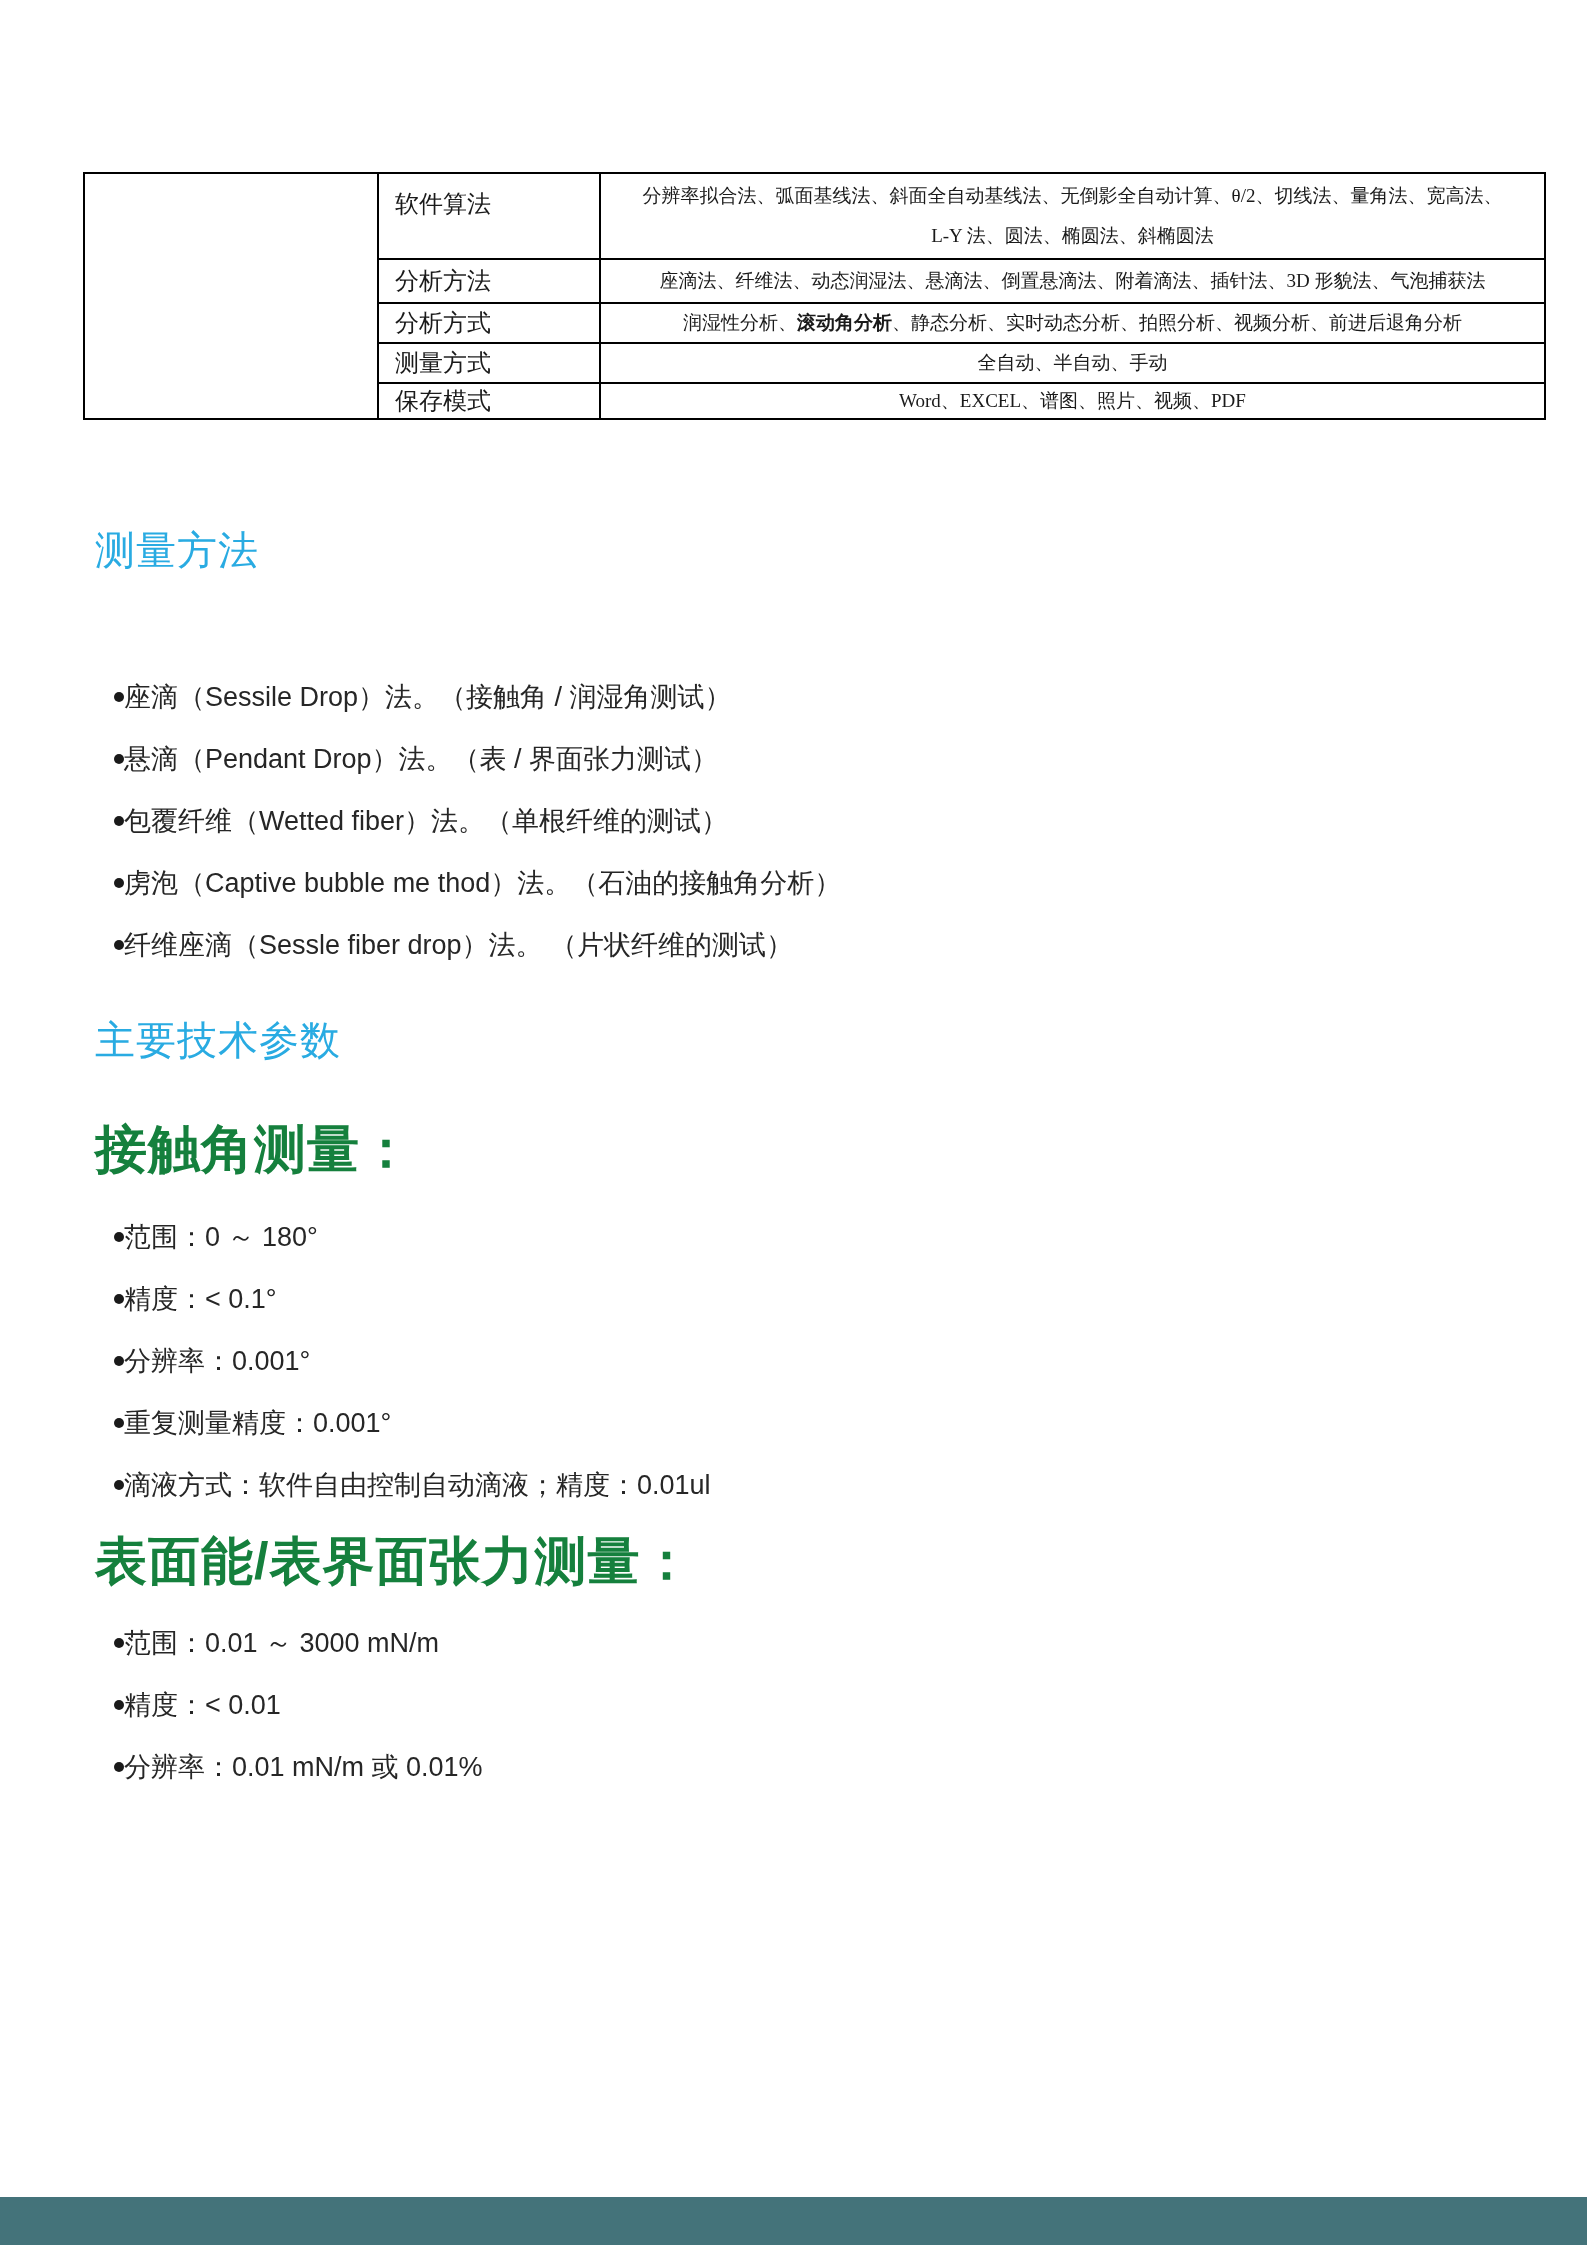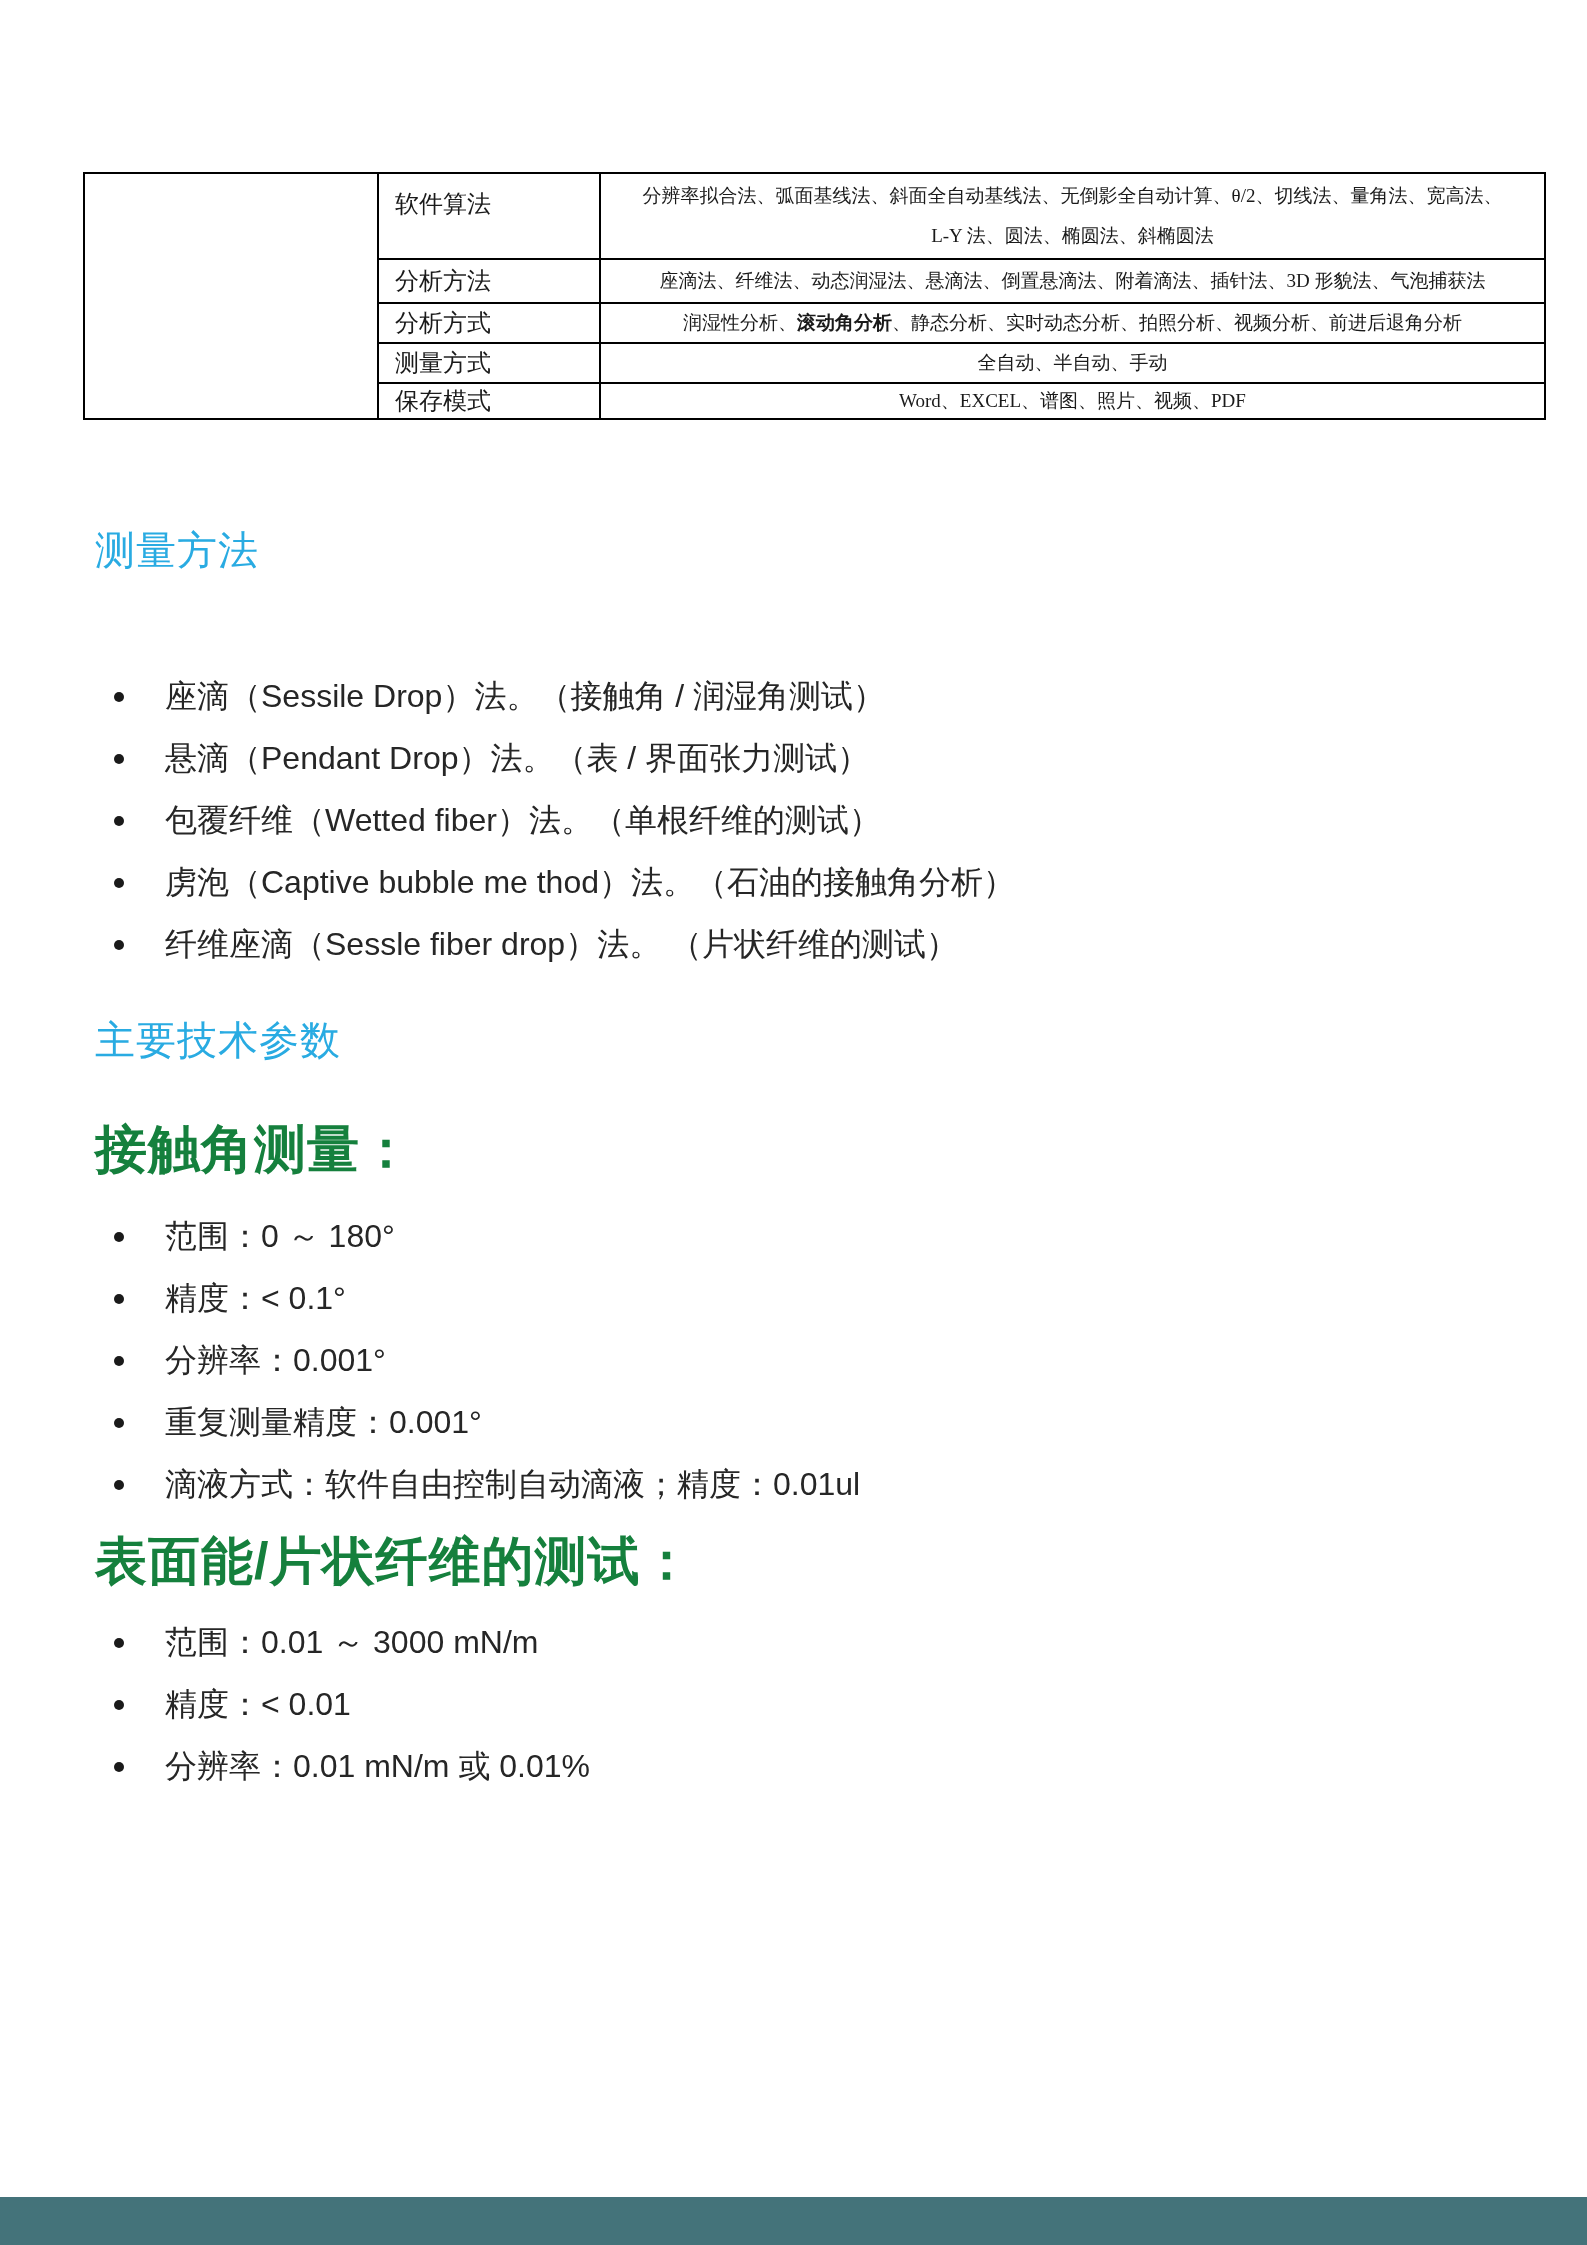--- a/index.html
+++ b/index.html
@@ -45,21 +45,21 @@
     color:#15803d;letter-spacing:1px;
   }
 
   
   ul.blist{position:absolute;left:112px;margin:0;padding:0;list-style:none;}
   ul.blist li{display:flex;align-items:center;height:62px;}
   .dot{
     flex:0 0 10px;width:10px;height:10px;border-radius:50%;
     background:#1a1a1a;margin-left:2px;
   }
-  .li-text{margin-left:41px;font-size:32px;white-space:nowrap;color:#262626;}
+  .li-text{font-size:27px;white-space:nowrap;color:#262626;}
 
   
   .footer-bar{
     position:absolute;left:0;bottom:0;width:1587px;height:48px;
     background:#44737a;
   }
 </style>
 </head>
 <body>
 
@@ -141,21 +141,21 @@
     <li>
       <span class="dot"></span>
       <span class="li-text">重复测量精度：0.001°</span>
     </li>
     <li>
       <span class="dot"></span>
       <span class="li-text">滴液方式：软件自由控制自动滴液；精度：0.01ul</span>
     </li>
   </ul>
 
-  <h2 class="h-sub" style="top:1532px">表面能/片状纤维的测试：</h2>
+  <h2 class="h-sub" style="top:1532px">表面能/表界面张力测量：</h2>
 
   <ul class="blist" style="top:1612px">
     <li>
       <span class="dot"></span>
       <span class="li-text">范围：0.01 ～ 3000 mN/m</span>
     </li>
     <li>
       <span class="dot"></span>
       <span class="li-text">精度：&lt; 0.01</span>
     </li>

